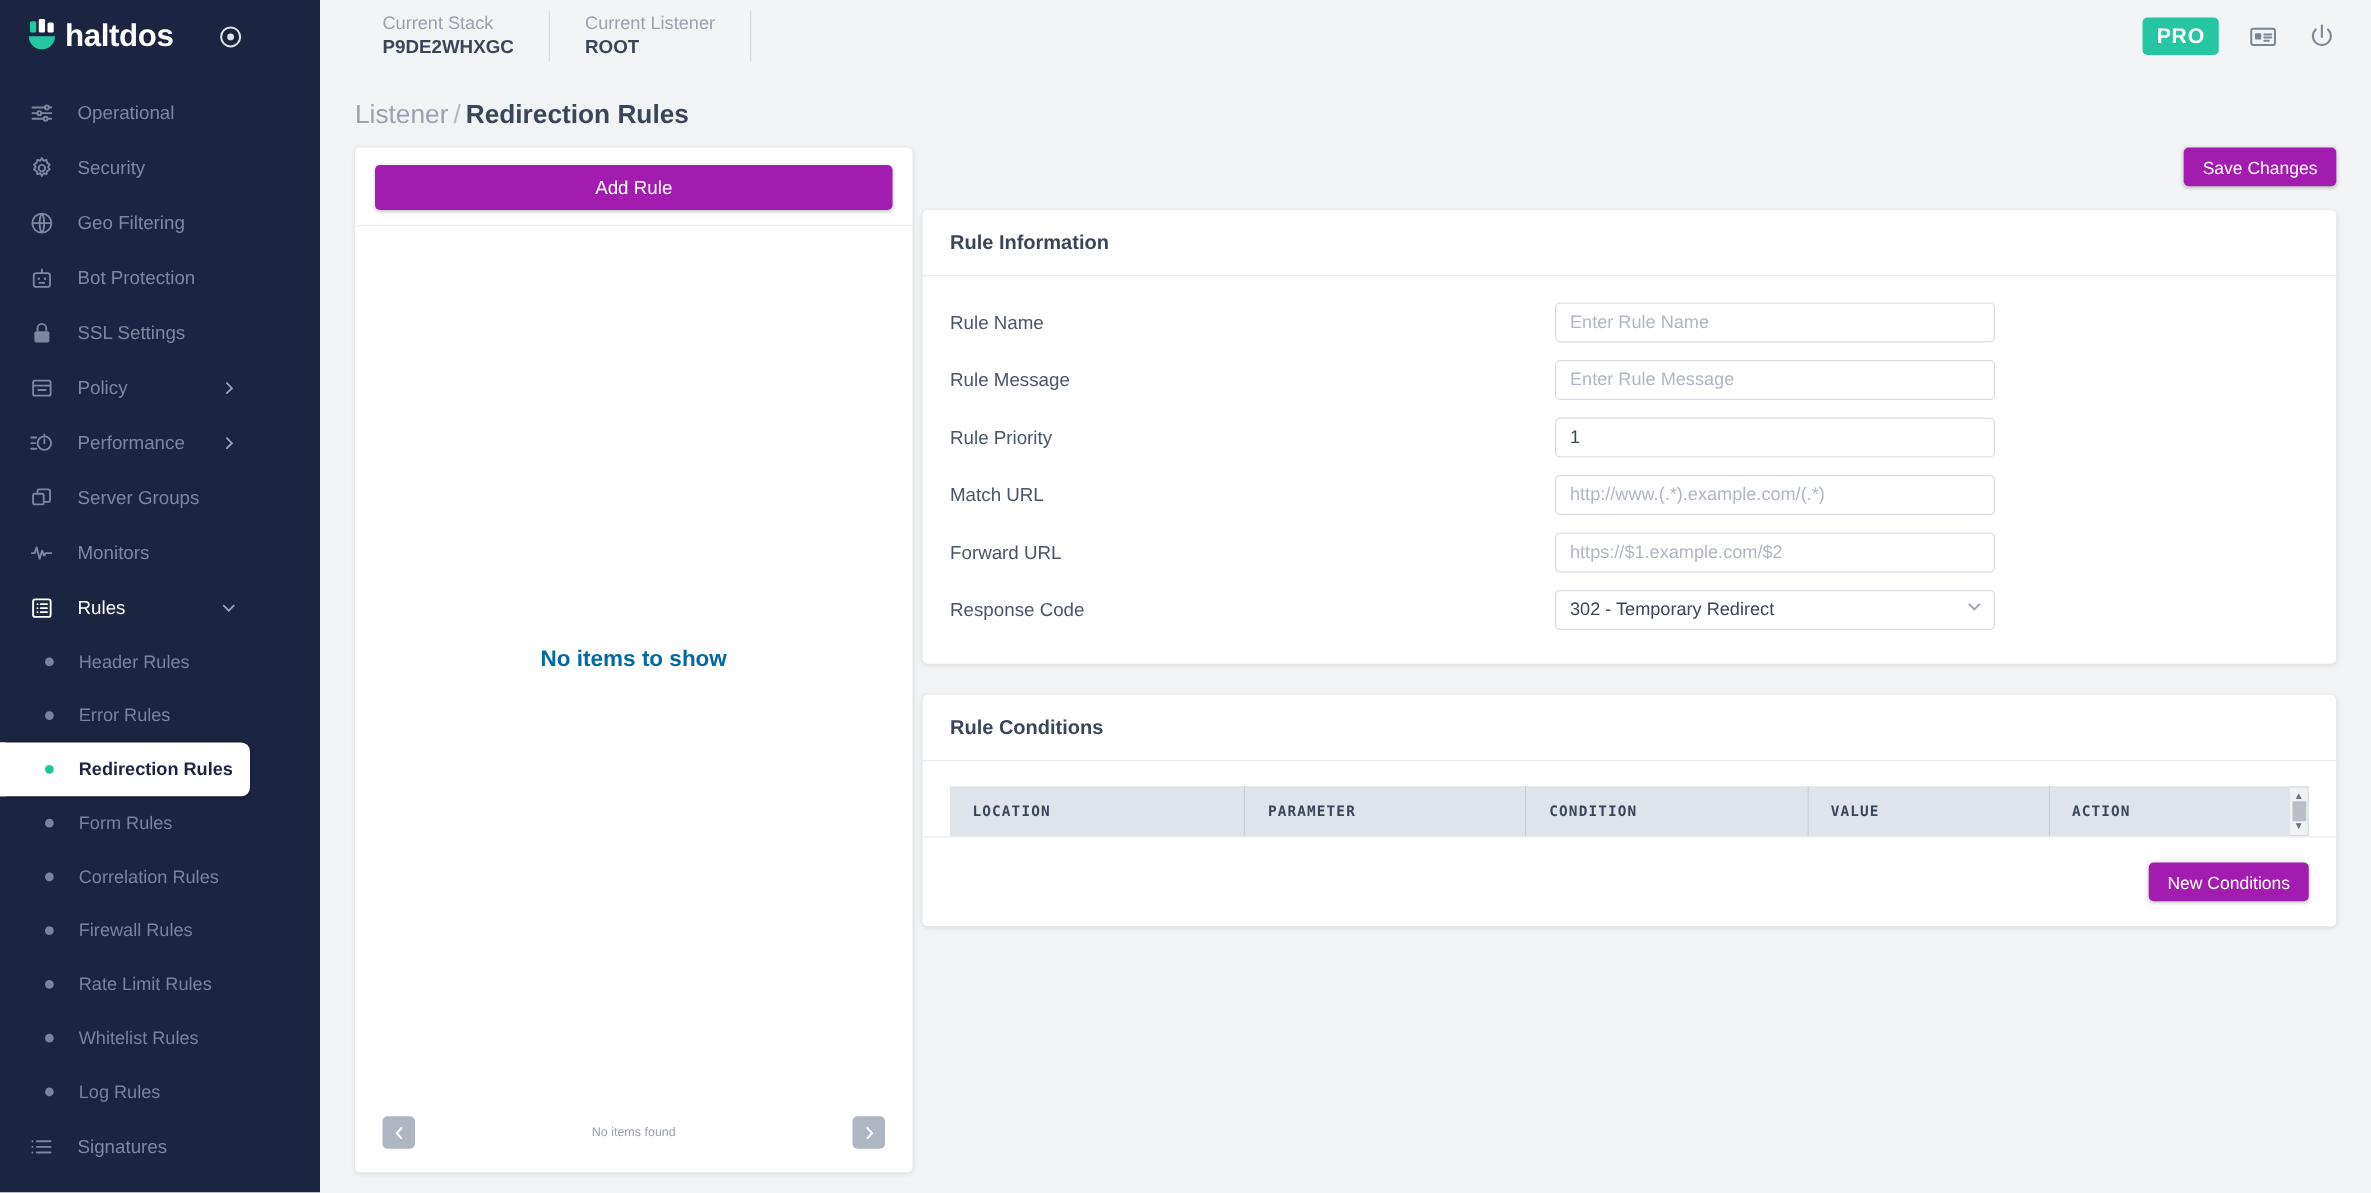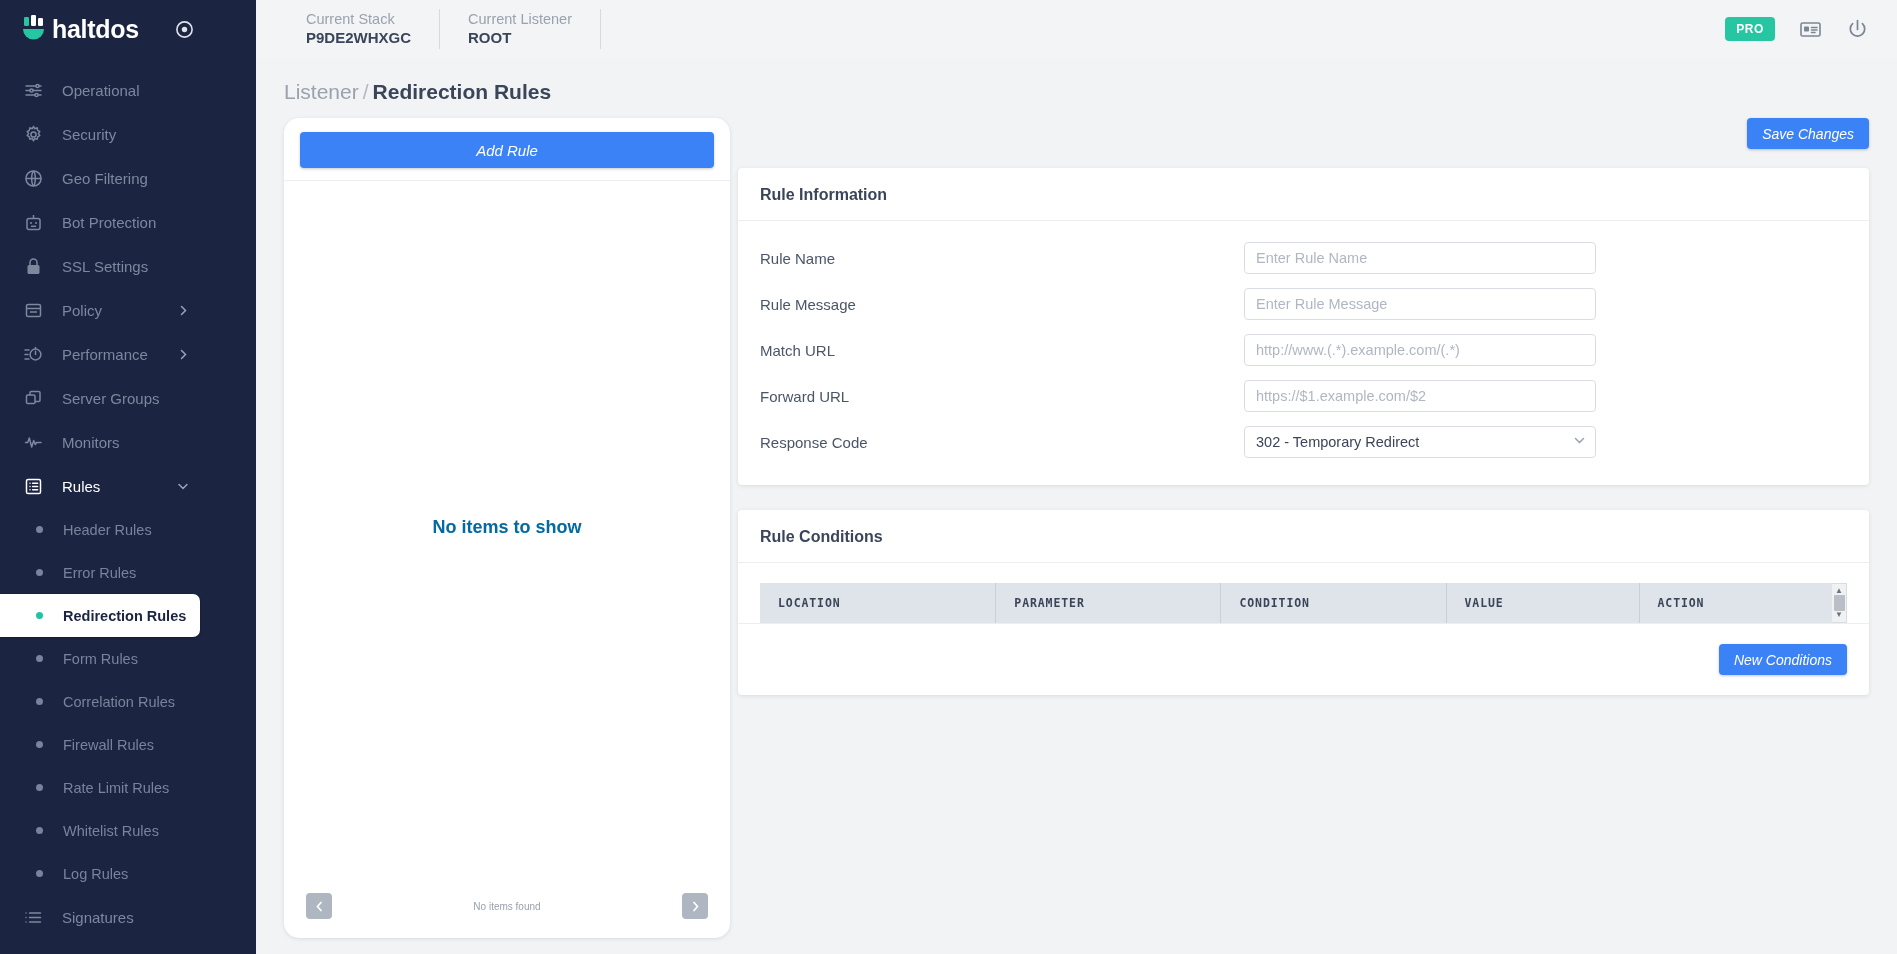--- a/index.html
+++ b/index.html
@@ -66,51 +66,50 @@
     height: 58px; background: #f3f4f5; display: flex; align-items: center;
     padding: 0 28px 0 22px;
   }
   .ctx { padding: 0 28px; height: 40px; display: flex; flex-direction: column; justify-content: center; }
   .ctx + .ctx { border-left: 1px solid #d7dbe0; }
   .ctx-div { width: 1px; height: 40px; background: #d7dbe0; }
   .ctx-label { font-size: 14.5px; color: #9aa2ae; line-height: 17px; }
   .ctx-value { font-size: 15px; color: #3b4559; font-weight: bold; line-height: 19px; }
   .top-right { margin-left: auto; display: flex; align-items: center; gap: 24px; }
   .pro-badge {
-    background: #26c6a2; color: #ffffff; font-size: 12px; font-weight: bold;
+    background: #26c6a2; color: #ffffff; font-size: 17px; font-weight: bold;
     letter-spacing: .6px; padding: 5px 11px; border-radius: 4px;
   }
   .top-icon { color: #7b8694; display: flex; align-items: center; cursor: pointer; }
 
   .content { flex: 1 1 auto; padding: 0 28px; position: relative; overflow: hidden; }
 
   .breadcrumb { padding: 22px 0 14px 0; font-size: 21px; }
   .crumb-muted { color: #9aa2ae; }
   .crumb-sep { color: #b3b9c2; padding: 0 4px; }
   .crumb-current { color: #3b4559; font-weight: bold; }
 
   .cols { display: flex; gap: 0; align-items: flex-start; }
 
   
   .rules-panel {
     width: 446px; flex: 0 0 446px;
     background: #ffffff;
-    border-radius: 15px;
+    border-radius: 4px;
     box-shadow: 0 1px 4px rgba(0,0,0,.10);
     height: 820px;
     display: flex; flex-direction: column;
     position: relative;
   }
   .add-rule-wrap { padding: 14px 16px 12px 16px; }
   .btn-dark {
-    background: #3b82f6; color: #ffffff; border: none;
+    background: #a21caf; color: #ffffff; border: none;
     font-size: 15px; font-family: inherit;
     border-radius: 4px; cursor: pointer;
     box-shadow: 0 1px 3px rgba(0,0,0,.22);
-    font-style: italic;
   }
   .add-rule-btn { width: 100%; height: 36px; }
   .rules-list {
     flex: 1 1 auto; border-top: 1px solid #eceef1;
     display: flex; align-items: center; justify-content: center;
   }
   .empty-msg { color: #0369a1; font-size: 18px; font-weight: bold; }
   .rules-footer {
     height: 64px; display: flex; align-items: center;
     padding: 0 22px; gap: 0;
@@ -458,20 +457,26 @@
                 </div>
               </div>
 
               <div class="frow">
                 <div class="flabel">Rule Message</div>
                 <div class="fctrl">
                   <input class="finput" type="text" placeholder="Enter Rule Message" value="" style="">
                 </div>
               </div>
 
+              <div class="frow">
+                <div class="flabel">Rule Priority</div>
+                <div class="fctrl">
+                  <input class="finput" type="text" placeholder="" value="1" style="">
+                </div>
+              </div>
 
               <div class="frow">
                 <div class="flabel">Match URL</div>
                 <div class="fctrl">
                   <input class="finput" type="text" placeholder="http://www.(.*).example.com/(.*)" value="" style="">
                 </div>
               </div>
 
               <div class="frow">
                 <div class="flabel">Forward URL</div>

